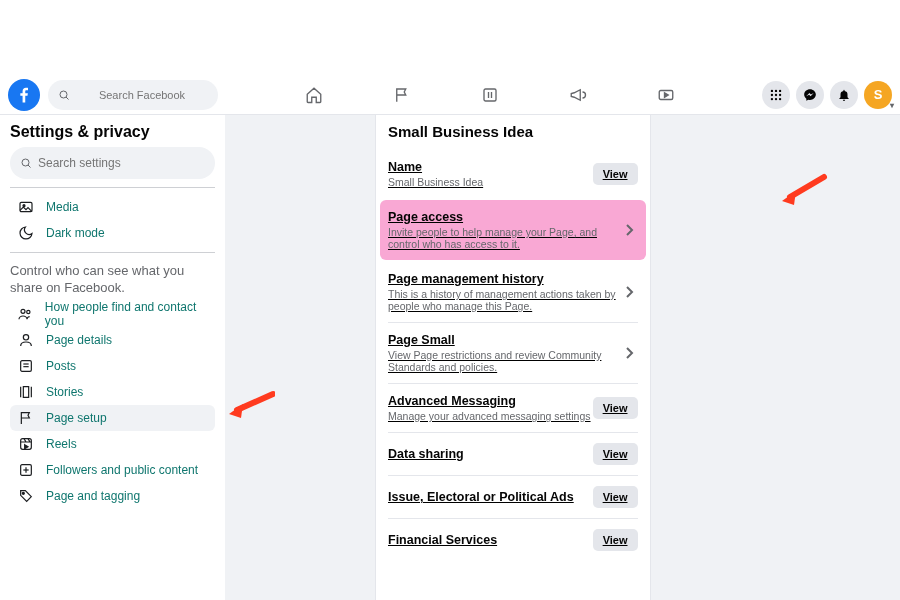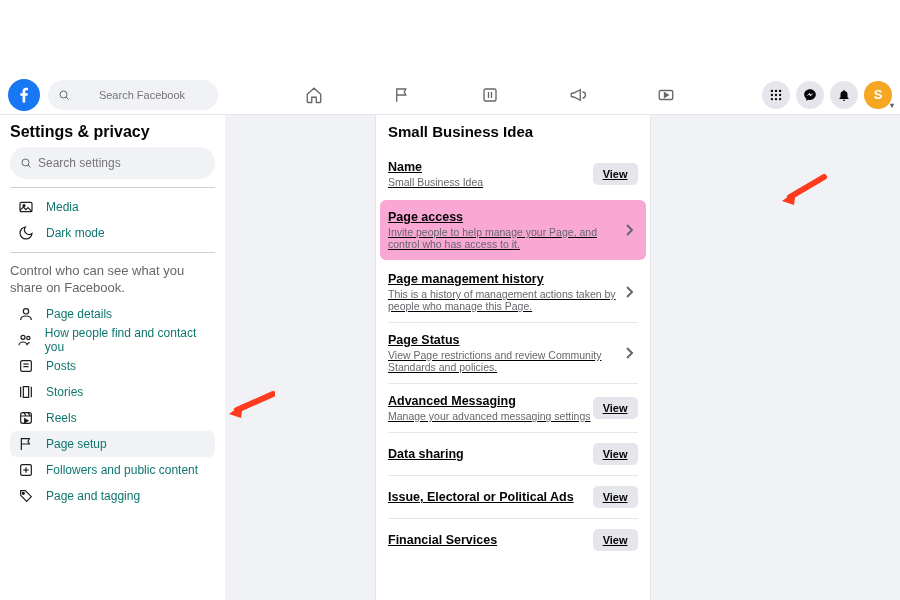--- a/index.html
+++ b/index.html
@@ -162,70 +162,70 @@
     </div>
     <div class="divider"></div>
 
     <div class="group-head">
       <p>Control who can see what you share on Facebook.</p>
     </div>
 
     <div class="sidebar-item">
       <span class="icon">
             <svg width="16" height="16" viewBox="0 0 24 24" fill="none" stroke="#1c1e21" stroke-width="1.8">
-              <circle cx="12" cy="8" r="4"></circle>
-              <path d="M4 21c0-4 4-6 8-6s8 2 8 6"></path>
-            </svg>
-          </span>
-      <span class="label">Page details</span>
-    </div>
-    <div class="sidebar-item">
-      <span class="icon">
-            <svg width="16" height="16" viewBox="0 0 24 24" fill="none" stroke="#1c1e21" stroke-width="1.8">
               <circle cx="9" cy="8" r="3"></circle>
               <circle cx="17" cy="9" r="2.5"></circle>
               <path d="M3 20c0-3 3-5 6-5s6 2 6 5M15 20c0-2 2-4 4-4"></path>
             </svg>
           </span>
       <span class="label">How people find and contact you</span>
     </div>
     <div class="sidebar-item">
       <span class="icon">
             <svg width="16" height="16" viewBox="0 0 24 24" fill="none" stroke="#1c1e21" stroke-width="1.8">
+              <circle cx="12" cy="8" r="4"></circle>
+              <path d="M4 21c0-4 4-6 8-6s8 2 8 6"></path>
+            </svg>
+          </span>
+      <span class="label">Page details</span>
+    </div>
+    <div class="sidebar-item">
+      <span class="icon">
+            <svg width="16" height="16" viewBox="0 0 24 24" fill="none" stroke="#1c1e21" stroke-width="1.8">
               <rect x="4" y="4" width="16" height="16" rx="2"></rect>
               <line x1="8" y1="9" x2="16" y2="9"></line>
               <line x1="8" y1="13" x2="16" y2="13"></line>
             </svg>
           </span>
       <span class="label">Posts</span>
     </div>
     <div class="sidebar-item">
       <span class="icon">
             <svg width="16" height="16" viewBox="0 0 24 24" fill="none" stroke="#1c1e21" stroke-width="1.8">
               <path d="M4 4v16M20 4v16M8 4h8v16H8z"></path>
             </svg>
           </span>
       <span class="label">Stories</span>
     </div>
+    <div class="sidebar-item active">
+      <span class="icon">
+            <svg width="16" height="16" viewBox="0 0 24 24" fill="none" stroke="#1c1e21" stroke-width="1.8">
+              <path d="M5 3v18M5 4h12l-2 4 2 4H5"></path>
+            </svg>
+          </span>
+      <span class="label">Page setup</span>
+    </div>
     <div class="sidebar-item">
       <span class="icon">
             <svg width="16" height="16" viewBox="0 0 24 24" fill="none" stroke="#1c1e21" stroke-width="1.8">
               <rect x="4" y="4" width="16" height="16" rx="3"></rect>
               <path d="M4 9h16M9 4l3 5M15 4l3 5M10 13l5 3-5 3v-6z" fill="#1c1e21"></path>
             </svg>
           </span>
       <span class="label">Reels</span>
-    </div>
-    <div class="sidebar-item active">
-      <span class="icon">
-            <svg width="16" height="16" viewBox="0 0 24 24" fill="none" stroke="#1c1e21" stroke-width="1.8">
-              <path d="M5 3v18M5 4h12l-2 4 2 4H5"></path>
-            </svg>
-          </span>
-      <span class="label">Page setup</span>
     </div>
     <div class="sidebar-item">
       <span class="icon">
             <svg width="16" height="16" viewBox="0 0 24 24" fill="none" stroke="#1c1e21" stroke-width="1.8">
               <rect x="4" y="4" width="16" height="16" rx="2"></rect>
               <line x1="12" y1="8" x2="12" y2="16"></line>
               <line x1="8" y1="12" x2="16" y2="12"></line>
             </svg>
           </span>
       <span class="label">Followers and public content</span>
@@ -270,21 +270,21 @@
               <div class="sub">This is a history of management actions taken by people who manage this Page.</div>
             </div>
             <span class="chev-icon">
               <svg width="10" height="14" viewBox="0 0 10 14" fill="none" stroke="#65676b" stroke-width="2">
                 <path d="M3 2l5 5-5 5"></path>
               </svg>
             </span>
           </div>
           <div class="row">
             <div class="row-text">
-              <div class="title">Page Status</div>
+              <div class="title">Page Small</div>
               <div class="sub">View Page restrictions and review Community Standards and policies.</div>
             </div>
             <span class="chev-icon">
               <svg width="10" height="14" viewBox="0 0 10 14" fill="none" stroke="#65676b" stroke-width="2">
                 <path d="M3 2l5 5-5 5"></path>
               </svg>
             </span>
           </div>
           <div class="row">
             <div class="row-text">

